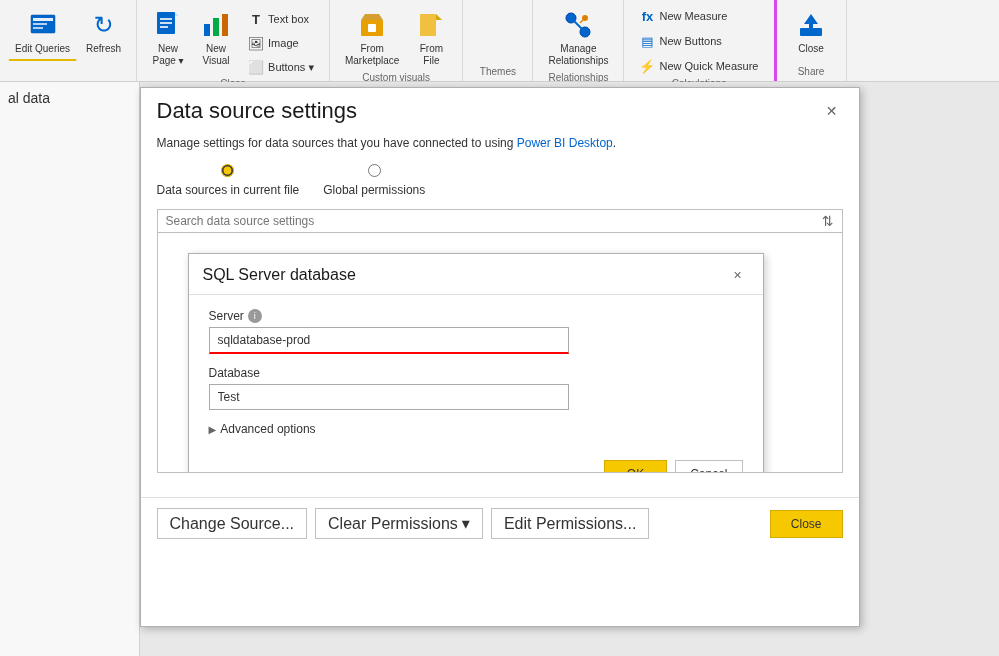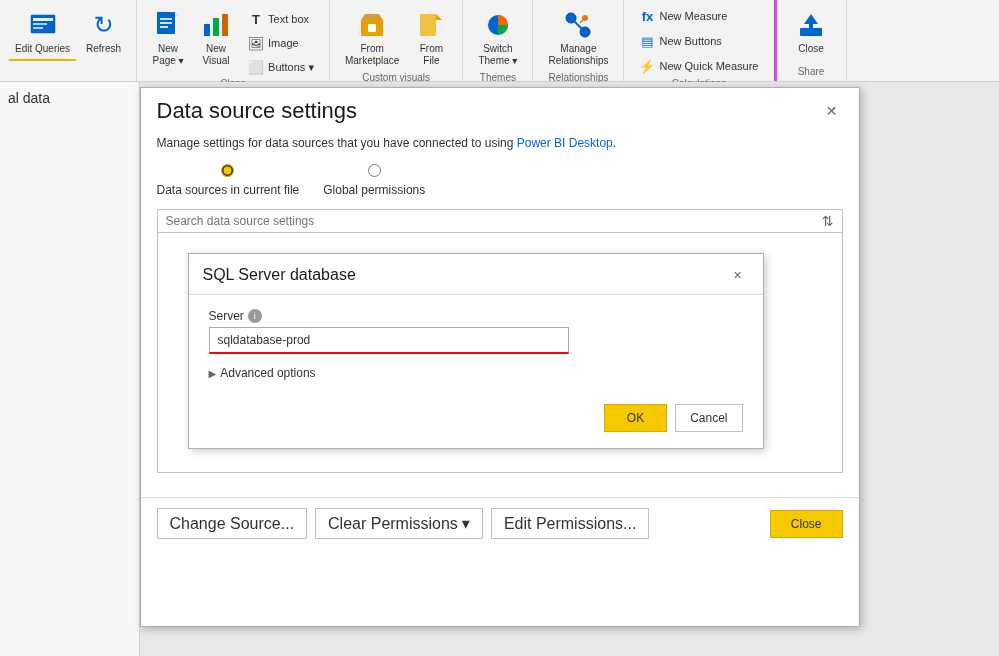--- a/index.html
+++ b/index.html
@@ -387,32 +387,20 @@
               <polygon points="19,4 25,10 19,10" fill="#d4a800"></polygon>
             </svg>
         </div>
         <div class="btn-label">From<br>File</div>
       </div>
     </div>
     <div class="ribbon-group-label">Custom visuals</div>
   </div>
 
   <div class="ribbon-group" style="min-width:70px;">
-    <div class="ribbon-buttons-row">
-      <div class="ribbon-btn">
-        <div class="icon-box">
-          <svg width="30" height="30" viewBox="0 0 30 30">
-              <circle cx="15" cy="15" r="10" fill="#0066cc"></circle>
-              <path d="M15 5 A10 10 0 0 1 25 15 L15 15 Z" fill="#ff6600"></path>
-              <path d="M25 15 A10 10 0 0 1 15 25 L15 15 Z" fill="#00aa44"></path>
-            </svg>
-        </div>
-        <div class="btn-label">Switch<br>Theme ▾</div>
-      </div>
-    </div>
     <div class="ribbon-group-label">Themes</div>
   </div>
 
   <div class="ribbon-group" style="min-width:80px;">
     <div class="ribbon-buttons-row">
       <div class="ribbon-btn">
         <div class="icon-box">
           <svg width="30" height="30" viewBox="0 0 30 30">
               <circle cx="8" cy="8" r="5" fill="#0066cc" stroke="#0044aa" stroke-width="1"></circle>
               <circle cx="22" cy="22" r="5" fill="#0066cc" stroke="#0044aa" stroke-width="1"></circle>
@@ -500,20 +488,24 @@
               <button class="dialog-close-btn">×</button>
             </div>
             <div class="inner-dialog-body">
               <div class="form-group">
                 <div class="form-label">
                   <span>Server</span>
                   <span class="info-icon">i</span>
                 </div>
                 <input type="text" class="form-input server-input" value="sqldatabase-prod" style="">
               </div>
+              <div class="form-group">
+                <div class="form-label">Database</div>
+                <input type="text" class="form-input" value="Test" style="">
+              </div>
               <div class="advanced-options">
                 <span class="chevron-right">▶</span>
                 <span class="advanced-options-label">Advanced options</span>
               </div>
             </div>
             <div class="inner-dialog-footer">
               <button class="btn-ok">OK</button>
               <button class="btn-cancel">Cancel</button>
             </div>
           </div>

